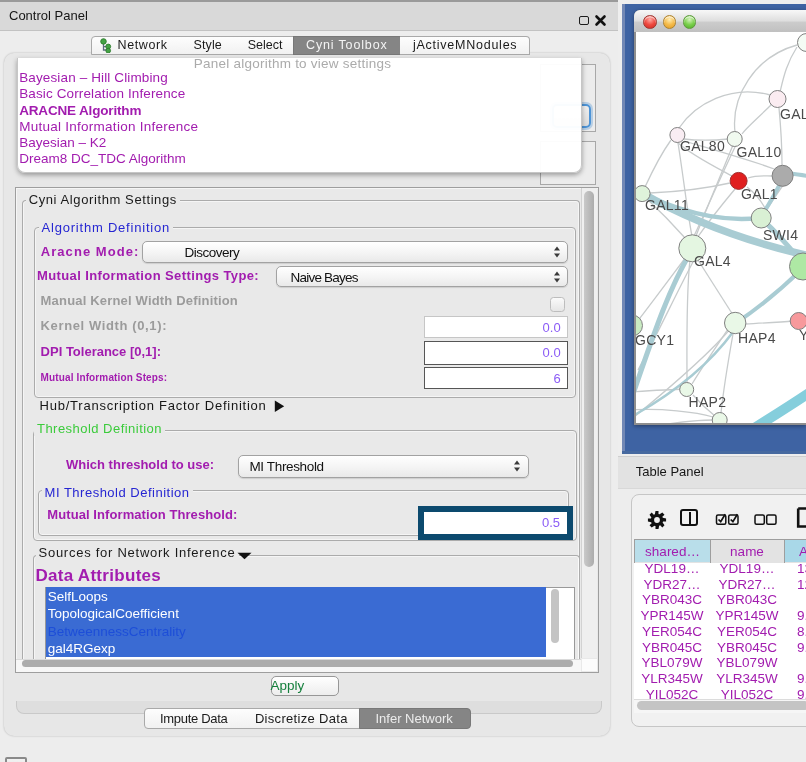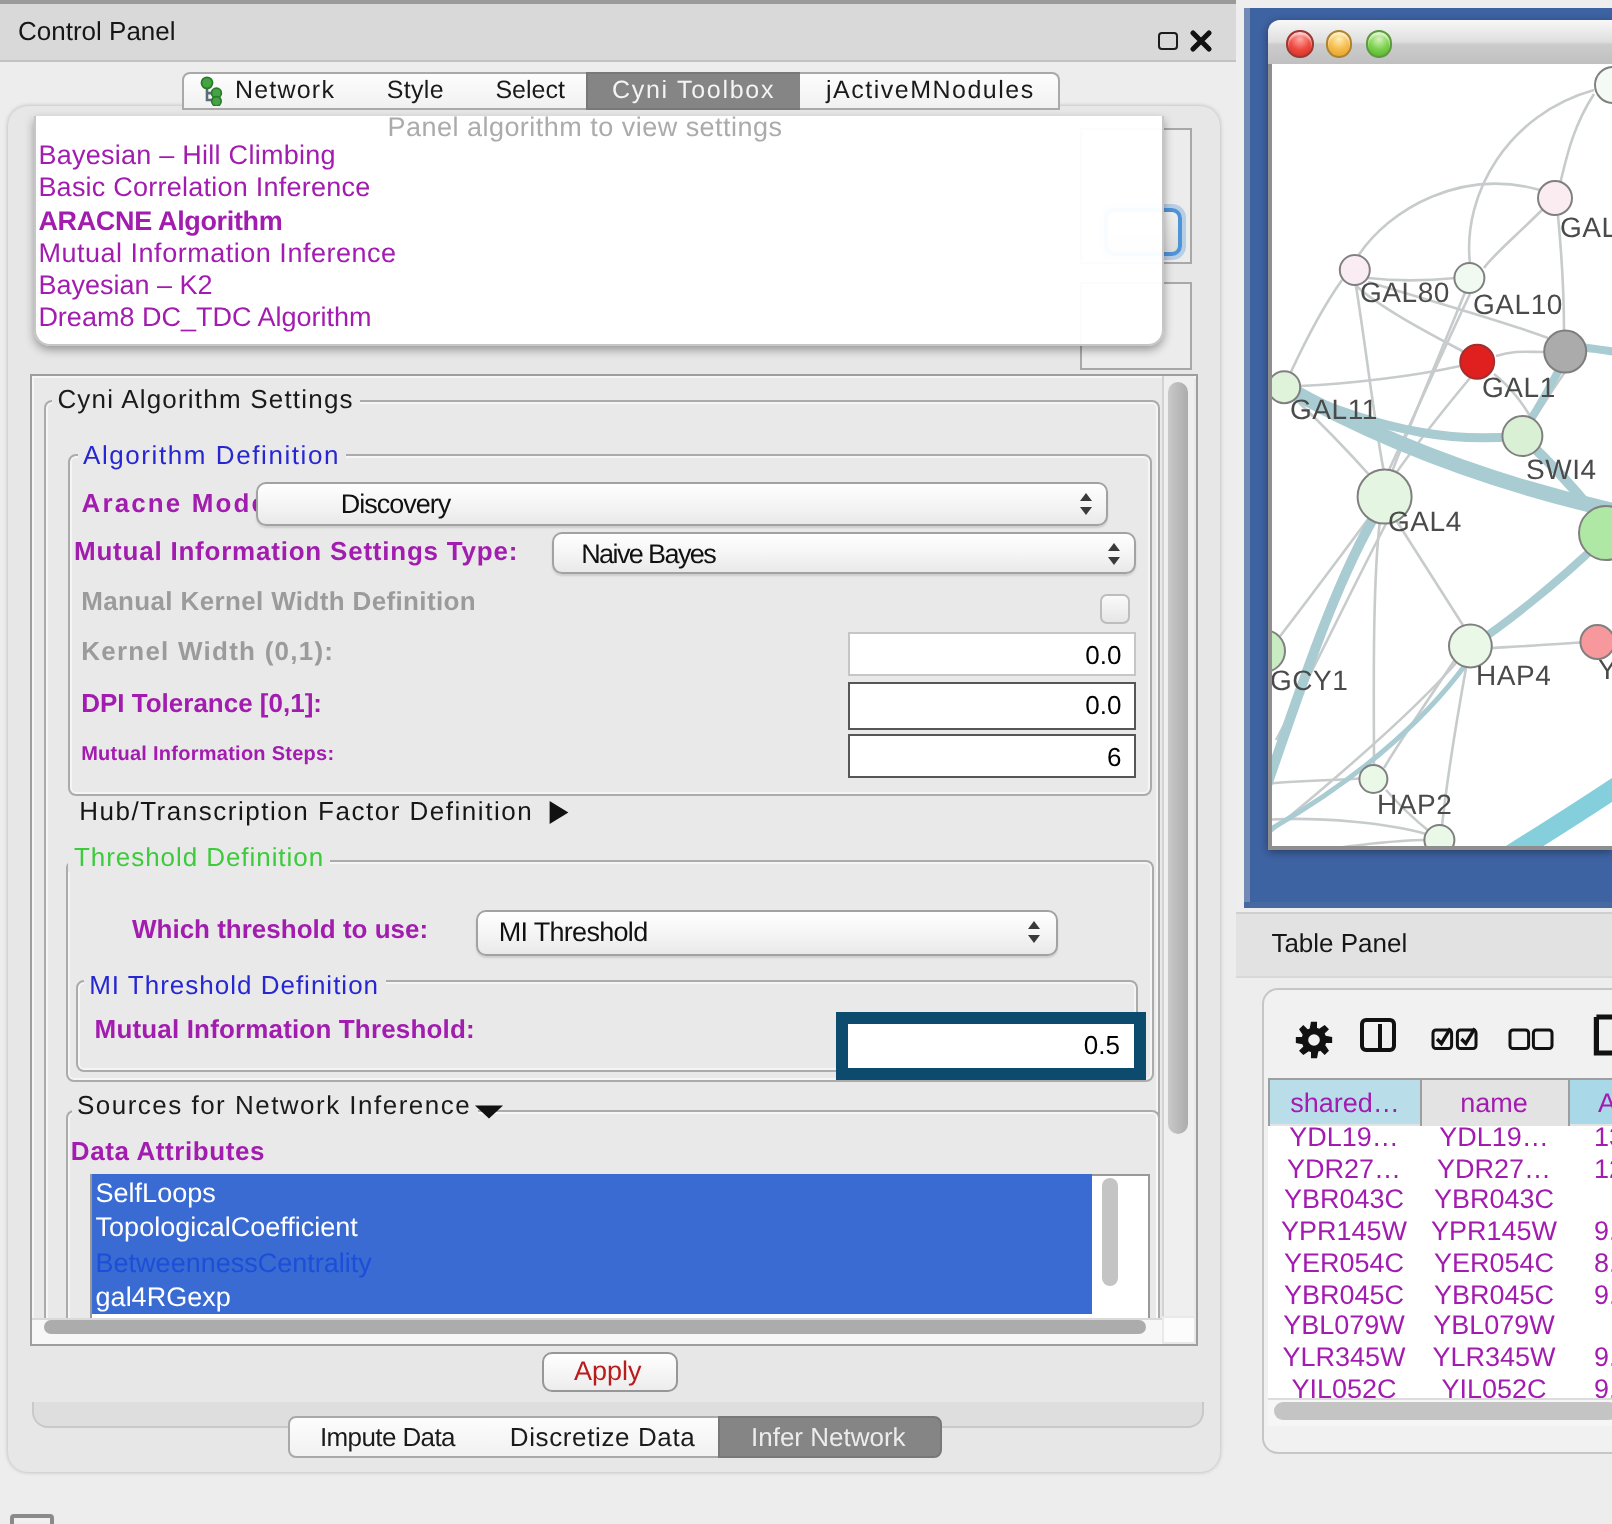--- a/index.html
+++ b/index.html
@@ -14,21 +14,21 @@
   .grp{position:absolute;border:1px solid #ABABAB;border-radius:4px;
        box-shadow:inset 0 0 0 1px rgba(255,255,255,0.55);}
   .gtitle{position:absolute;background:#E9E9E9;padding:0 3px;font-size:13.5px;line-height:16px;white-space:nowrap;}
   .combo{position:absolute;border:1px solid #A2A2A2;border-radius:5px;
        background:linear-gradient(180deg,#FFFFFF 0%,#F4F4F4 55%,#E9E9E9 100%);
        box-shadow:0 1px 1px rgba(0,0,0,0.12);}
   .combo .ct{position:absolute;top:50%;transform:translateY(-50%);font-size:13.5px;color:#111;white-space:nowrap;}
   .arr{position:absolute;right:6.5px;top:50%;width:6px;height:11px;transform:translateY(-50%);}
   .arr:before{content:"";position:absolute;left:0;top:0;border-left:3px solid transparent;border-right:3px solid transparent;border-bottom:4.5px solid #3a3a3a;}
   .arr:after{content:"";position:absolute;left:0;bottom:0;border-left:3px solid transparent;border-right:3px solid transparent;border-top:4.5px solid #3a3a3a;}
-  .tfield{position:absolute;background:#fff;font-size:13px;color:#000000;text-align:right;}
+  .tfield{position:absolute;background:#fff;font-size:13px;color:#8b5cf6;text-align:right;}
   .tab{position:absolute;border:1px solid #A9A9A9;background:linear-gradient(180deg,#FDFDFD,#F1F1F1);}
   .seltab{background:#858585 !important;border-color:#787878 !important;color:#F2F2F2;}
 </style>
 </head>
 <body>
 
 <div class="ab" style="left:0;top:0;width:618px;height:762px;background:#EDEDED;"></div>
 <div class="ab" style="left:0;top:0;width:618px;height:1.5px;background:#9A9A9A;"></div>
 <div class="ab" style="left:0;top:1.5px;width:618px;height:28.5px;background:#D9D9D9;border-bottom:1px solid #C2C2C2;"></div>
 <div class="txt f13" style="left:9px;top:7.5px;color:#161616;">Control Panel</div>
@@ -71,21 +71,21 @@
 
 
 <div class="grp" style="left:21.5px;top:199.5px;width:556px;height:470px;border-bottom:none;border-radius:4px 4px 0 0;"></div>
 <div class="gtitle" style="left:25.7px;top:191.8px;color:#1a1a1a;font-size:13px;line-height:15px;letter-spacing:0.6px;">Cyni Algorithm Settings</div>
 
 
 <div class="grp" style="left:33.5px;top:226.5px;width:540px;height:169px;"></div>
 <div class="gtitle" style="left:38.5px;top:219.9px;color:#2626D2;font-size:13px;line-height:15px;letter-spacing:0.79px;">Algorithm Definition</div>
 
 <div class="txt b" style="left:40.8px;top:244px;font-size:13px;line-height:15px;letter-spacing:1.05px;">Aracne Mode:</div>
-<div class="combo" style="left:128px;top:241.1px;width:423.6px;height:20.2px;">
+<div class="combo" style="left:142px;top:241.1px;width:423.6px;height:20.2px;">
     <span class="ct" style="left:41.4px;letter-spacing:-0.5px;">Discovery</span>
     <span class="arr"></span>
   </div>
 <div class="txt b" style="left:37px;top:268px;font-size:13px;line-height:15px;letter-spacing:0.39px;">Mutual Information Settings Type:</div>
 <div class="combo" style="left:276px;top:266.2px;width:289.6px;height:18.8px;">
     <span class="ct" style="left:13.6px;letter-spacing:-0.8px;">Naive Bayes</span>
     <span class="arr"></span>
   </div>
 <div class="txt b gray" style="left:40.6px;top:293.3px;font-size:13px;line-height:15px;letter-spacing:0.18px;">Manual Kernel Width Definition</div>
 <div class="ab" style="left:549.5px;top:297px;width:13px;height:12.5px;border:1px solid #BDBDBD;border-radius:3.5px;background:linear-gradient(180deg,#FAFAFA,#E6E6E6);"></div>
@@ -115,41 +115,41 @@
 <div class="gtitle" style="left:41.6px;top:484.5px;color:#2626D2;font-size:13px;line-height:15px;letter-spacing:0.5px;">MI Threshold Definition</div>
 <div class="txt b" style="left:47.3px;top:506.8px;font-size:13px;line-height:15px;letter-spacing:0.08px;">Mutual Information Threshold:</div>
 <div class="tfield" style="left:418px;top:506px;width:136px;height:20.5px;border:6px solid #0c4a6e;padding:1px 7px 0 0;line-height:20px;">0.5</div>
 
 
 <div class="grp" style="left:32.5px;top:554.6px;width:545px;height:112px;border-bottom:none;border-radius:4px 4px 0 0;"></div>
 <div class="gtitle" style="left:35.5px;top:545.3px;color:#1a1a1a;font-size:13px;line-height:15px;letter-spacing:0.74px;">Sources for Network Inference</div>
 <svg class="ab" style="left:237px;top:551.5px;" width="15" height="8" viewBox="0 0 16 8">
     <path d="M0.5 0.5 L15.5 0.5 L8 7.5 Z" fill="#111"></path>
   </svg>
-<div class="txt b" style="left:35.4px;top:568.4px;font-size:13px;line-height:15px;letter-spacing:0.3px;">Data Attributes</div>
+<div class="txt b" style="left:35.4px;top:568.4px;font-size:17px;line-height:15px;letter-spacing:0.3px;">Data Attributes</div>
 
 
 <div class="ab" style="left:44.5px;top:586.5px;width:528.5px;height:71.5px;background:#fff;border:1px solid #999;"></div>
 <div class="ab" style="left:45.8px;top:587.4px;width:500px;height:69.5px;background:#3A6BD3;"></div>
 <div class="txt f135" style="left:47.8px;top:589px;color:#fff;">SelfLoops</div>
 <div class="txt f135" style="left:47.8px;top:606.4px;color:#fff;">TopologicalCoefficient</div>
 <div class="txt f135" style="left:47.8px;top:623.8px;color:#1d4ed8;">BetweennessCentrality</div>
 <div class="txt f135" style="left:47.8px;top:641.2px;color:#fff;">gal4RGexp</div>
 <div class="ab" style="left:550.5px;top:589px;width:8px;height:54px;border-radius:4px;background:#C4C4C4;"></div>
 
 
 <div class="ab" style="left:581px;top:188px;width:15px;height:470px;background:#EFEFEF;border-left:1px solid #D2D2D2;"></div>
 <div class="ab" style="left:583.5px;top:191px;width:10px;height:376px;border-radius:5px;background:linear-gradient(90deg,#C9C9C9,#ACACAC);"></div>
 <div class="ab" style="left:16px;top:658.5px;width:565px;height:12px;background:#F7F7F7;border-top:1px solid #DADADA;"></div>
 <div class="ab" style="left:22px;top:659.8px;width:551px;height:7.6px;border-radius:4px;background:#ACACAC;"></div>
 <div class="ab" style="left:581.5px;top:658.5px;width:15px;height:12px;background:#FCFCFC;"></div>
 
 
 <div class="ab" style="left:270.6px;top:676.3px;width:66.5px;height:18.2px;border:1px solid #979797;border-radius:5px;background:linear-gradient(180deg,#FFFFFF,#EDEDED);"></div>
-<div class="txt" style="left:270.6px;top:678.2px;width:66.5px;text-align:center;font-size:13.5px;line-height:15px;color:#b91c1c;">Apply</div>
+<div class="txt" style="left:270.6px;top:678.2px;width:66.5px;font-size:13.5px;line-height:15px;color:#15803d;">Apply</div>
 
 
 <div class="ab" style="left:15.5px;top:700.5px;width:584px;height:12.5px;background:#DEDEDE;border:1px solid #C9C9C9;border-top:none;border-radius:0 0 8px 8px;"></div>
 
 
 <div class="tab" style="left:144.2px;top:708px;width:99.1px;height:18.5px;border-radius:4px 0 0 4px;"></div>
 <div class="tab" style="left:243.3px;top:708px;width:116px;height:18.5px;border-left:none;"></div>
 <div class="tab seltab" style="left:359.3px;top:708px;width:109.7px;height:18.5px;border-radius:0 4px 4px 0;"></div>
 <div class="txt" style="left:144.2px;top:711.5px;width:99.1px;text-align:center;font-size:13px;line-height:13px;letter-spacing:-0.3px;color:#1a1a1a;">Impute Data</div>
 <div class="txt" style="left:243.3px;top:711.5px;width:116px;text-align:center;font-size:13px;line-height:13px;letter-spacing:0.31px;color:#1a1a1a;">Discretize Data</div>

